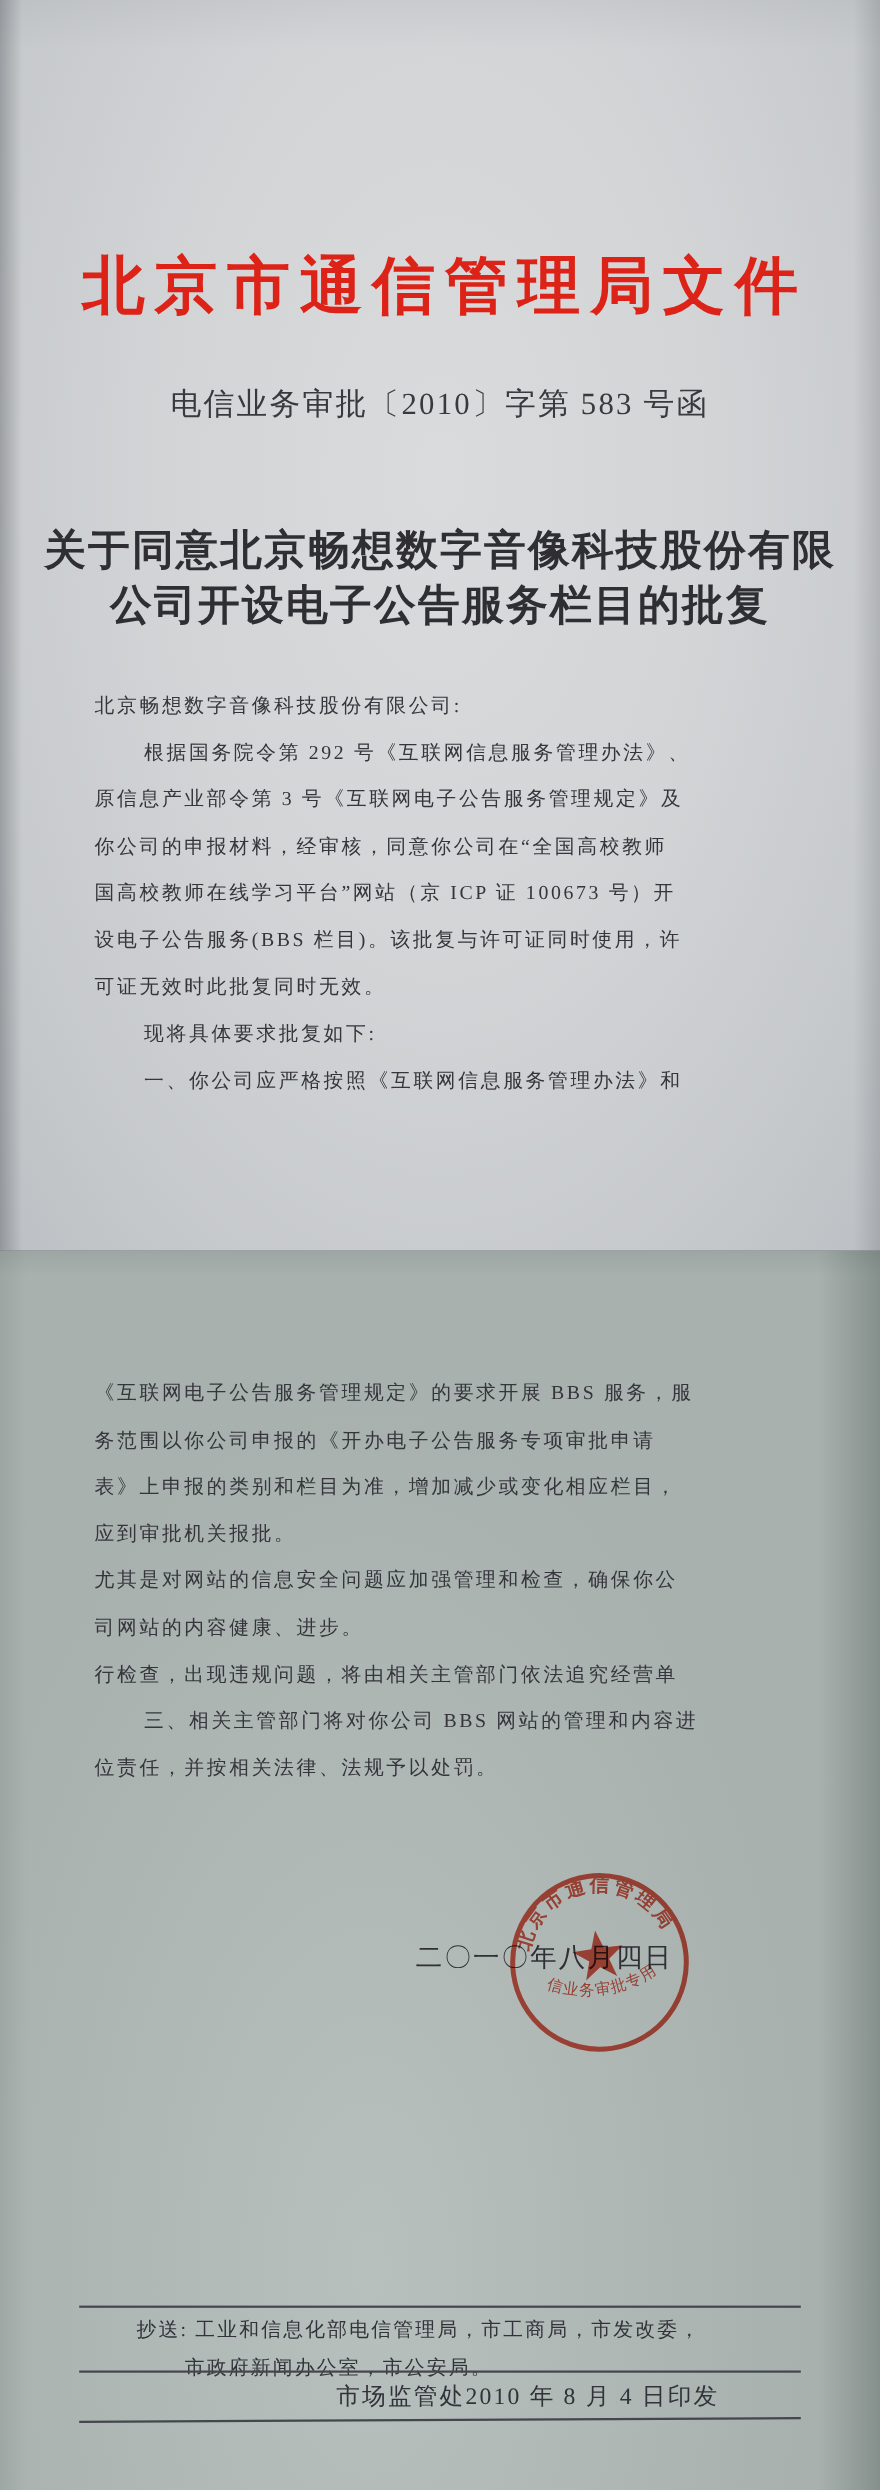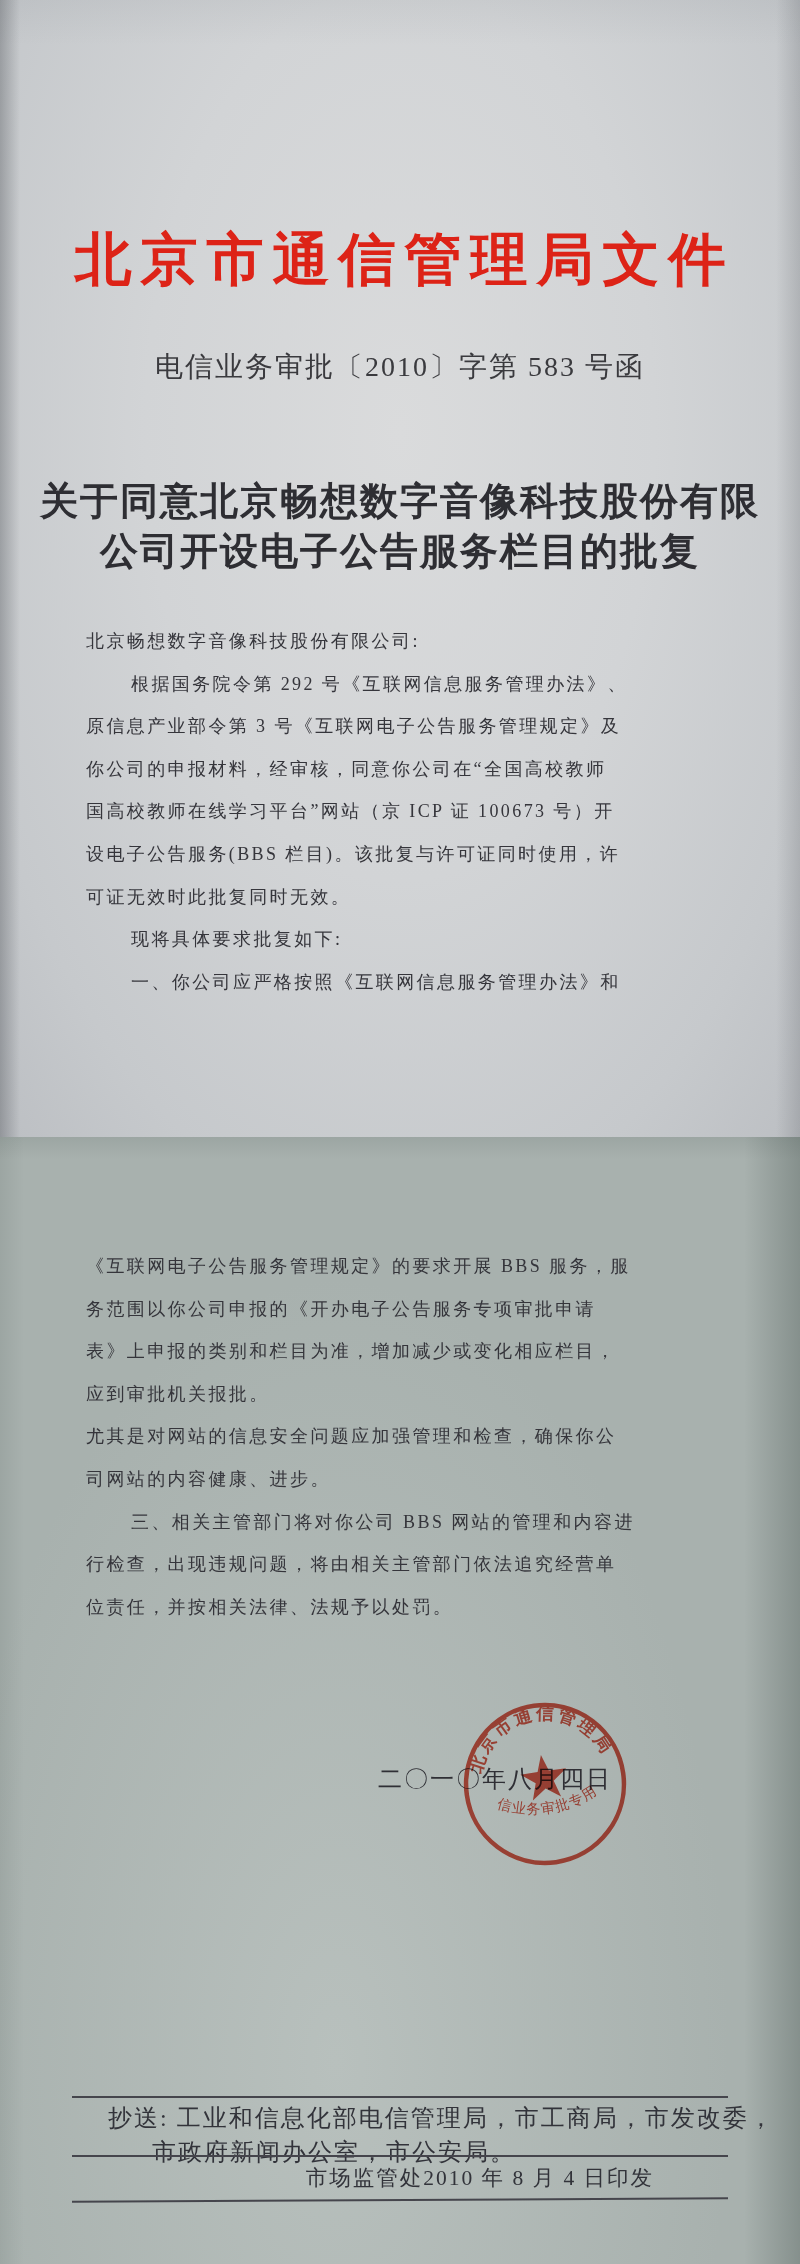--- a/index.html
+++ b/index.html
@@ -48,21 +48,21 @@
     letter-spacing:2px;color:#2f2f35;z-index:1;white-space:nowrap;
   }
   .seal{
     position:absolute;top:561px;left:459px;width:172px;height:172px;
     z-index:2;transform:rotate(-8deg);opacity:.88;mix-blend-mode:multiply;
   }
   .footer-rule{position:absolute;left:72px;width:656px;height:2px;background:#45454c;}
   .rule-1{top:959px;}
   .rule-2{top:1018px;}
   .rule-3{top:1062px;transform:rotate(-0.3deg);}
-  .cc-block{position:absolute;top:964px;left:108px;font-size:24px;line-height:34px;letter-spacing:2px;}
+  .cc-block{position:absolute;top:964px;left:124px;font-size:18px;line-height:34px;letter-spacing:2px;}
   .cc-line-2{padding-left:44px;}
   .issuer-row{
     position:absolute;top:1026px;left:108px;width:546px;
     display:flex;justify-content:flex-end;
     font-size:21.5px;letter-spacing:2px;
   }
 </style>
 </head>
 <body>
 
@@ -94,22 +94,22 @@
 
   <section class="page page2">
 
     <div class="body-block">
       <div class="body-line">《互联网电子公告服务管理规定》的要求开展 BBS 服务，服</div>
       <div class="body-line">务范围以你公司申报的《开办电子公告服务专项审批申请</div>
       <div class="body-line">表》上申报的类别和栏目为准，增加减少或变化相应栏目，</div>
       <div class="body-line">应到审批机关报批。</div>
       <div class="body-line">尤其是对网站的信息安全问题应加强管理和检查，确保你公</div>
       <div class="body-line">司网站的内容健康、进步。</div>
+      <div class="body-line">行检查，出现违规问题，将由相关主管部门依法追究经营单</div>
       <div class="body-line indent">三、相关主管部门将对你公司 BBS 网站的管理和内容进</div>
-      <div class="body-line">行检查，出现违规问题，将由相关主管部门依法追究经营单</div>
       <div class="body-line">位责任，并按相关法律、法规予以处罚。</div>
     </div>
 
     <div class="date-line">二〇一〇年八月四日</div>
 
     <svg class="seal" viewBox="0 0 170 170">
       <defs>
         <path id="sealArcTop" d="M 29.6 117 A 64 64 0 1 1 140.4 117"></path>
         <path id="sealArcInner" d="M 32 100 A 110 110 0 0 0 138 100"></path>
       </defs>

